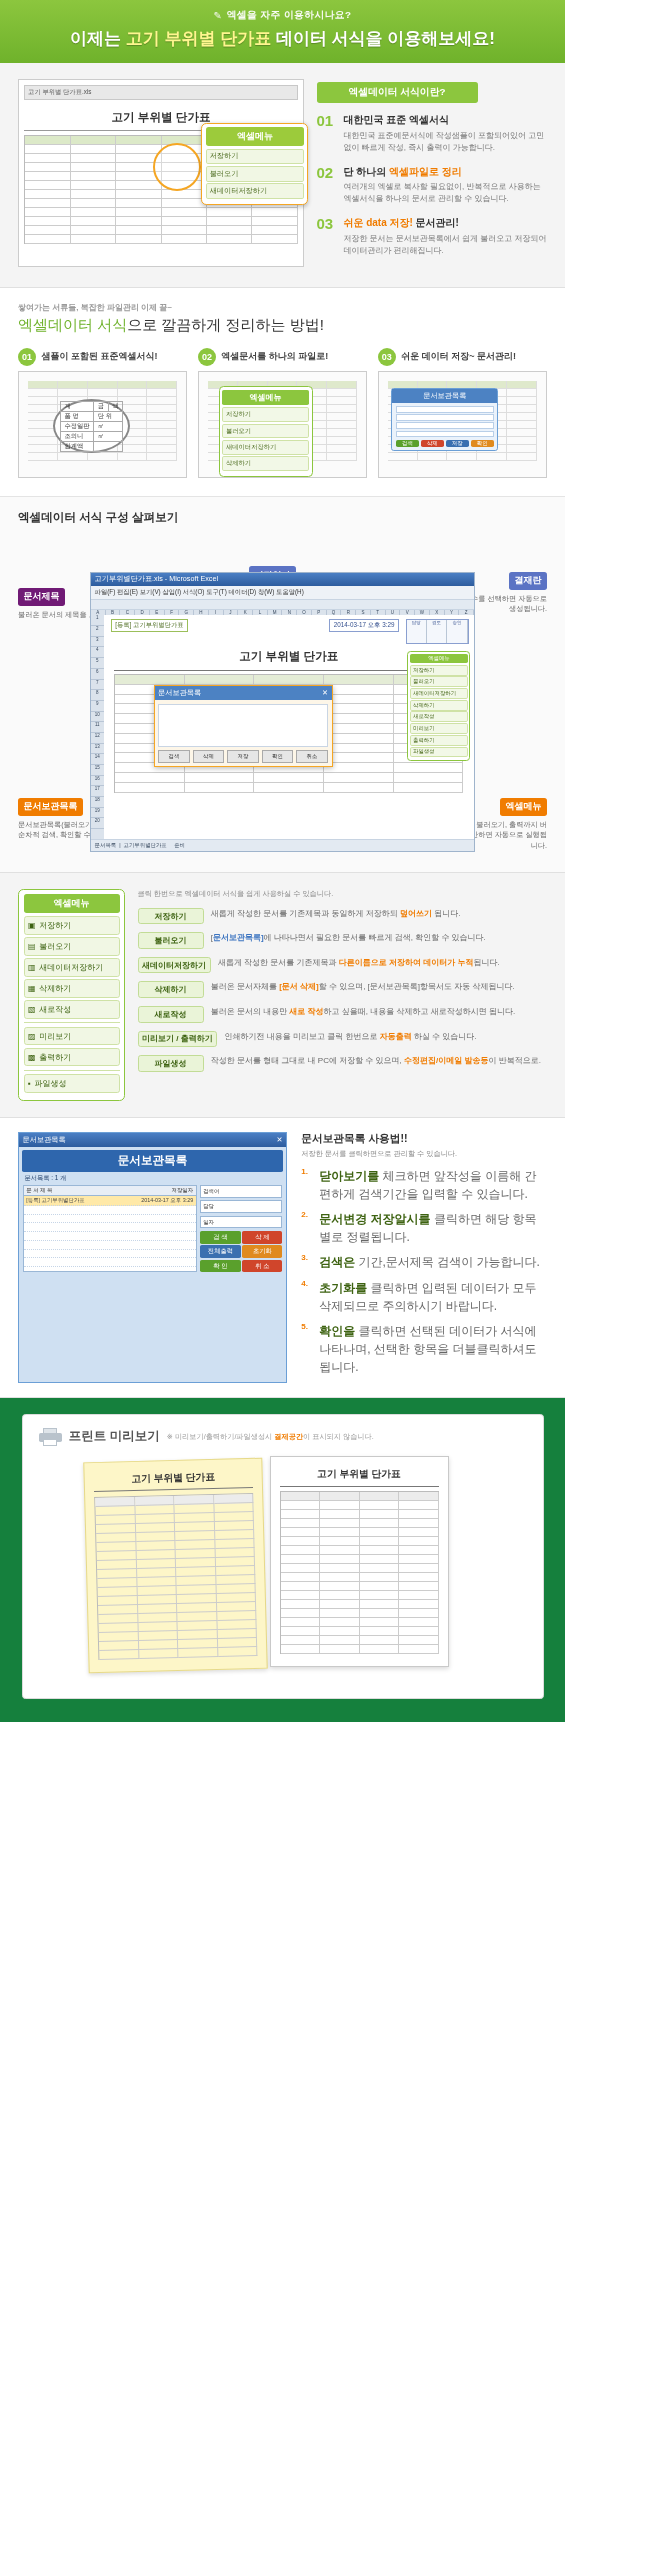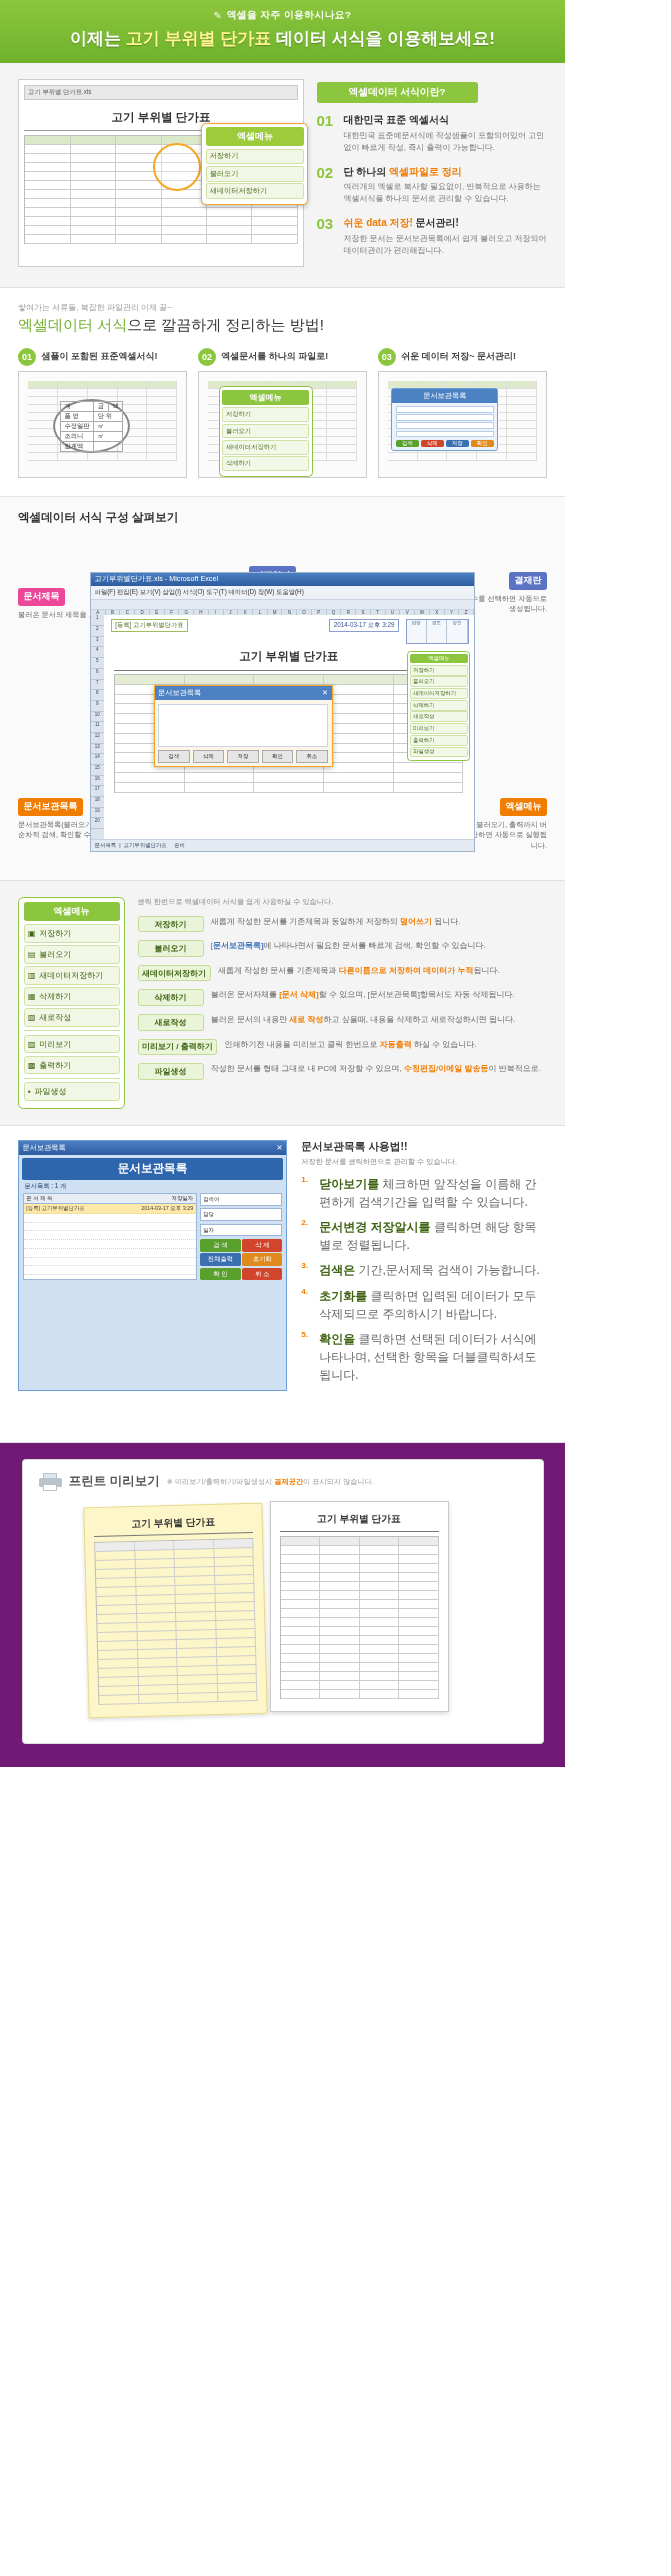--- a/index.html
+++ b/index.html
@@ -135,21 +135,21 @@
   .intro-num {
     font-size:15px; font-weight:bold; color:#8cc63e; line-height:1;
     min-width:19.7px;
   }
   .intro-head { font-size:10px; font-weight:bold; color:#333; margin-bottom:2.7px; }
   .intro-head .or { color:#f07c00; }
   .intro-body { font-size:8px; color:#777; line-height:1.5; }
 
   
   .sec-steps { padding:14.3px 18px 18px 18px; background:#ffffff; }
-  .steps-kicker { font-size:8px; color:#999; margin-bottom:2.7px; }
+  .steps-kicker { font-size:8px; color:#999; margin-bottom:2.7px;font-weight:bold; }
   .steps-title { font-size:15px; font-weight:normal; color:#333; margin-bottom:12.5px; }
   .steps-title .g { color:#6fb22b; }
   .steps-row { display:flex; gap:10.7px; }
   .step { flex:1; }
   .step-head { display:flex; align-items:center; gap:5.4px; margin-bottom:5.4px; }
   .step-num {
     width:18px;height:18px;border-radius:50%;
     background:#8cc63e;color:#fff;font-size:9px;font-weight:bold;
     display:flex;align-items:center;justify-content:center;
   }
@@ -181,21 +181,21 @@
   }
   .blue-dlg .bd-t { background:#4c82c3;color:#fff;font-size:7.2px;text-align:center;padding:1.8px 0; }
   .blue-dlg .bd-b { padding:3.6px; }
   .blue-dlg .bd-row { height:6.3px; background:#fff; border:0.9px solid #b9cfe8; margin-bottom:1.8px; }
 
   
   .sec-compose { background:#fafafa; border-top:0.9px solid #e4e4e4; padding:12.5px 18px 19.7px 18px; }
   .compose-title { font-size:11.6px; font-weight:bold; color:#333; margin-bottom:9px; }
   .compose-stage { position:relative; }
   .excel-win {
-    margin:8px auto; width:385px; background:#8b5cf6; border:0.9px solid #9fb4cc;
+    margin:0 auto; width:385px; background:#8b5cf6; border:0.9px solid #9fb4cc;
     position:relative;
   }
   .ew-title { background:linear-gradient(#4b7fc4,#2d5c9e); color:#fff; font-size:7.2px; padding:1.8px 3.6px; }
   .ew-menu { background:#eef2f7; font-size:6.3px; padding:1.8px 3.6px; color:#333; border-bottom:0.9px solid #c8d4e2; }
   .ew-tool { background:#e3eaf2; height:10.7px; border-bottom:0.9px solid #c8d4e2; }
   .ew-colhdr { display:grid; grid-template-columns:repeat(26,1fr); background:#dbe3ec; }
   .ew-colhdr div { font-size:4.5px; text-align:center; border-right:0.9px solid #b9c6d6; color:#3a4b60; }
   .ew-body { display:flex; }
   .ew-rows { width:12.5px; background:#dbe3ec; }
   .ew-rows div { font-size:4.5px; height:10.7px; text-align:center; border-bottom:0.9px solid #b9c6d6; color:#3a4b60; }
@@ -231,21 +231,21 @@
   .ew-dialog .dg-t { background:#4c82c3; color:#fff; font-size:7.2px; padding:1.8px 3.6px; display:flex; justify-content:space-between; }
   .ew-dialog .dg-b { padding:3.6px; }
   .ew-dialog .dg-list { background:#fff; border:0.9px solid #c9d5e4; height:43px; }
   .ew-dialog .dg-btns { display:flex; gap:2.7px; margin-top:3.6px; }
   .ew-dialog .dg-btns span { flex:1; font-size:5.4px; text-align:center; background:#e6e6e6; border:0.9px solid #aaa; padding:1.8px 0; }
   .ew-status { background:#e3eaf2; font-size:5.4px; padding:1.8px 3.6px; color:#3a4b60; border-top:0.9px solid #c8d4e2; }
 
   .cmt { position:absolute; width:134px; }
   .cmt .cmt-h { color:#fff; font-weight:bold; font-size:9px; padding:2.7px 5.4px; border-radius:2.7px; display:inline-block; }
   .cmt .cmt-b { font-size:7.2px; color:#666; line-height:1.5; margin-top:3.6px; }
-  .cmt.green .cmt-h { background:#ec4899; }
+  .cmt.green .cmt-h { background:#701a75; }
   .cmt.blue .cmt-h  { background:#5b73c4; }
   .cmt.orange .cmt-h{ background:#f07c00; }
 
   
   .sec-usage { background:#f4f4f4; border-top:0.9px solid #e0e0e0; padding:16px 18px; display:flex; gap:12.5px; }
   .usage-left { width:107px; }
   .usage-btnbox { border:1.8px solid #8cc63e; border-radius:5.4px; background:#fff; padding:4.5px; }
   .usage-btnbox .ub-t { background:#8cc63e;color:#fff;font-size:9px;font-weight:bold;text-align:center;padding:2.7px 0;border-radius:2.7px;margin-bottom:3.6px; }
   .usage-btnbox .ub-i {
     font-size:8px;background:#f1f7e4;border:0.9px solid #cfe2a6;margin-bottom:2.7px;
@@ -284,21 +284,21 @@
   .arch-side .as-b .o { background:#e08a1e; }
   .arch-right { flex:1; }
   .arch-title { font-size:10.7px; font-weight:bold; color:#333; margin-bottom:2.7px; }
   .arch-sub { font-size:7.2px; color:#888; margin-bottom:8px; }
   .arch-item { display:flex; gap:5.4px; margin-bottom:7.2px; }
   .arch-num { color:#f07c00; font-weight:bold; font-size:8px; min-width:12.5px; }
   .arch-txt { font-size:12px; color:#666; line-height:1.5; flex:1; }
   .arch-txt b { color:#3e6312; }
 
   
-  .sec-print { background:#701a75; border-top:0.9px solid #e0e0e0; padding:16px 21.5px 23px 21.5px;margin-top:37px; }
+  .sec-print { background:#15803d; border-top:0.9px solid #e0e0e0; padding:16px 21.5px 23px 21.5px; }
   .print-card { background:#fff; border:0.9px solid #dcdcdc; border-radius:3.6px; padding:12.5px 16px 19.7px 16px; }
   .print-head { display:flex; align-items:center; gap:7.2px; margin-bottom:3.6px; }
   .printer-ico { width:23px; height:18px; position:relative; }
   .printer-ico .pbody { position:absolute; left:0; top:5.4px; width:23px; height:9px; background:#b9c3cc; border-radius:1.8px; }
   .printer-ico .ptop  { position:absolute; left:4.5px; top:0; width:14.3px; height:6.3px; background:#dfe5ea; border:0.9px solid #b9c3cc; }
   .printer-ico .pout  { position:absolute; left:4.5px; top:11.6px; width:14.3px; height:6.3px; background:#fff; border:0.9px solid #b9c3cc; }
   .print-title { font-size:12.5px; font-weight:bold; color:#555; }
   .print-note { font-size:7.2px; color:#999; }
   .print-note b { color:#f07c00; }
   .papers { position:relative; height:224px; margin-top:9px; }

